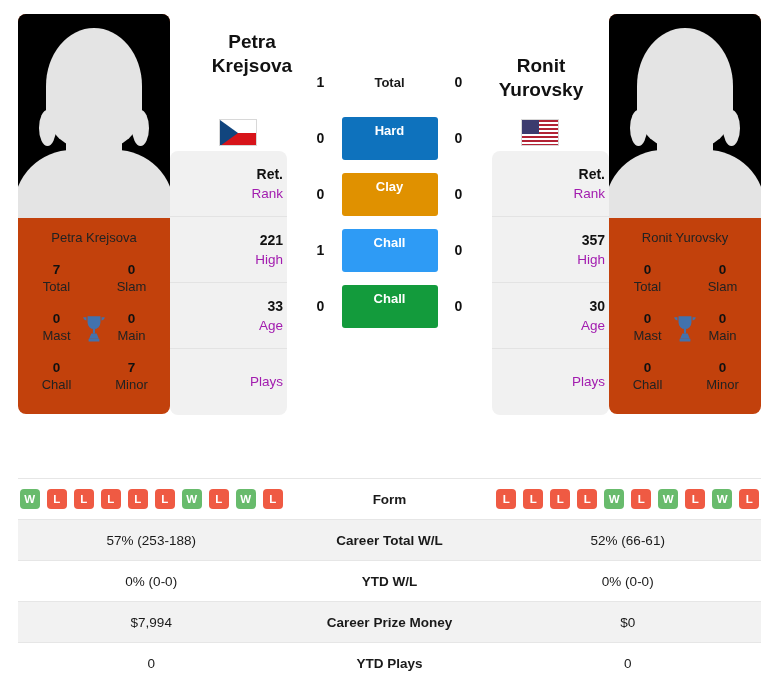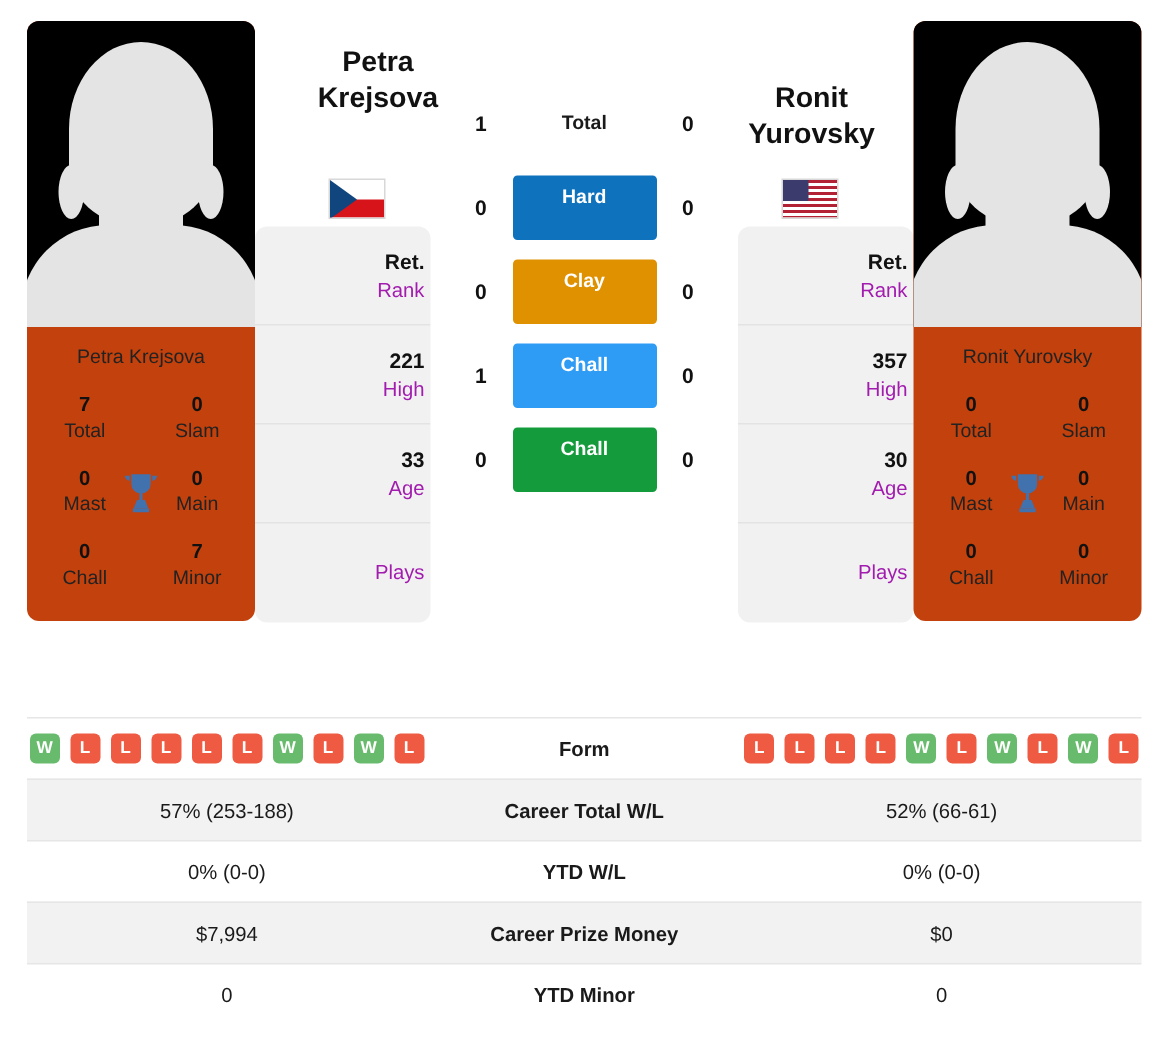--- a/index.html
+++ b/index.html
@@ -505,16 +505,16 @@
       <div class="scell mid">YTD W/L</div>
       <div class="scell">0% (0-0)</div>
     </div>
     <div class="srow shade">
       <div class="scell">$7,994</div>
       <div class="scell mid">Career Prize Money</div>
       <div class="scell">$0</div>
     </div>
     <div class="srow">
       <div class="scell">0</div>
-      <div class="scell mid">YTD Minor</div>
+      <div class="scell mid">YTD Plays</div>
       <div class="scell">0</div>
     </div>
   </div>
 
 </body></html>

